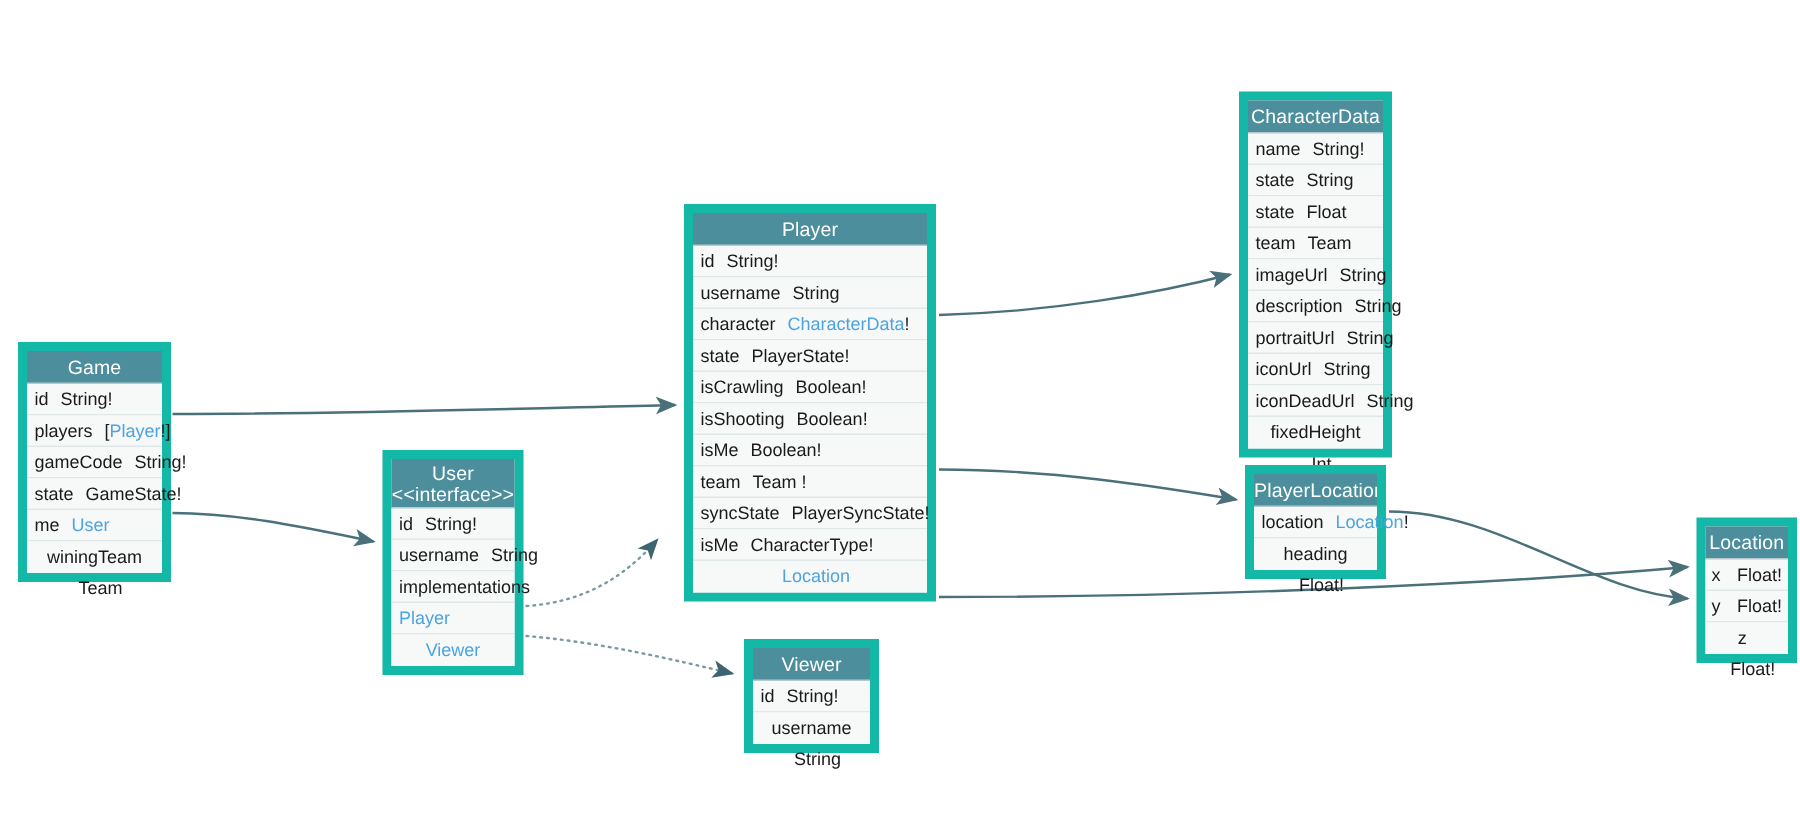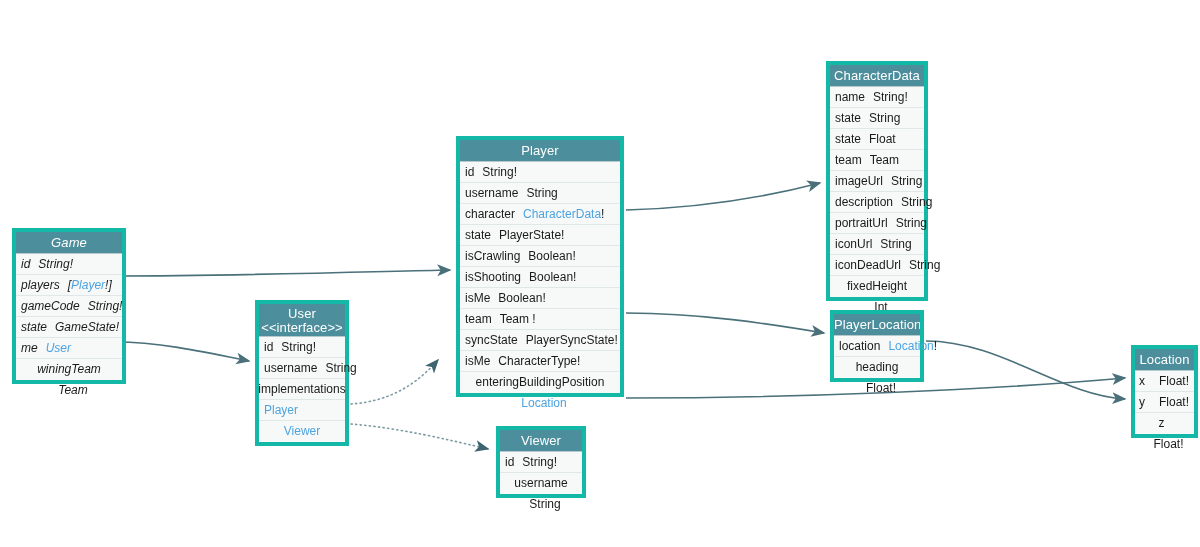--- a/index.html
+++ b/index.html
@@ -8,21 +8,21 @@
     background:#ffffff;
     font-family:"Liberation Sans", sans-serif;
     overflow:hidden;
   }
   #canvas{position:relative;width:1200px;height:547px;}
 
   svg.edges{position:absolute;left:0;top:0;width:1200px;height:547px;overflow:visible;}
 
   .entity{
     position:absolute;
-    border:4px solid #14b8a6;
+    border:6px solid #14b8a6;
     background:#f7f9f9;
     box-sizing:border-box;
     z-index:2;
   }
   .entity .hdr{
     background:#4d8e9c;
     color:#ffffff;
     text-align:center;
     font-size:13px;
     line-height:21px;
@@ -51,28 +51,28 @@
     padding:0 5px;
     font-size:12px;
     color:#1a1a1a;
     background:#f7f9f9;
     white-space:nowrap;
     box-sizing:border-box;
   }
   .row:last-child{border-bottom:none;flex-direction:column;}
   .row .fname{text-align:left;}
   .row .ftype{text-align:right;margin-left:8px;}
-  .row.single{justify-content:center;}
+  .row.single{justify-content:flex-start;}
   .row.left{justify-content:flex-start;}
   .ref{color:#4da3e0;}
   .bang{color:#1a1a1a;}
   .brk{color:#1a1a1a;}
 
   
-  #ent-game{left:12px;top:228px;width:114px;font-style:italic;}
+  #ent-game{left:12px;top:228px;width:102px;}
   #ent-user{left:255px;top:300px;width:94px;}
   #ent-player{left:456px;top:136px;width:168px;}
   #ent-viewer{left:496px;top:426px;width:90px;}
   #ent-characterdata{left:826px;top:61px;width:102px;}
   #ent-playerlocation{left:830px;top:310px;width:94px;}
   #ent-location{left:1131px;top:345px;width:67px;}
 
   #ent-location .row{padding:0 4px;}
   #ent-location .fname{width:12px;}
 </style>
@@ -196,21 +196,20 @@
     </div>
     <div class="row">
       <span class="fname">syncState</span>
       <span class="ftype">PlayerSyncState!</span>
     </div>
     <div class="row">
       <span class="fname">isMe</span>
       <span class="ftype">CharacterType!</span>
     </div>
     <div class="row">
-      <span class="fname">enteringBuildingPosition</span>
       <span class="ftype ref">Location</span>
     </div>
   </div>
 
   <div class="entity" id="ent-viewer">
     <div class="hdr">Viewer</div>
     <div class="row">
       <span class="fname">id</span>
       <span class="ftype">String!</span>
     </div>

